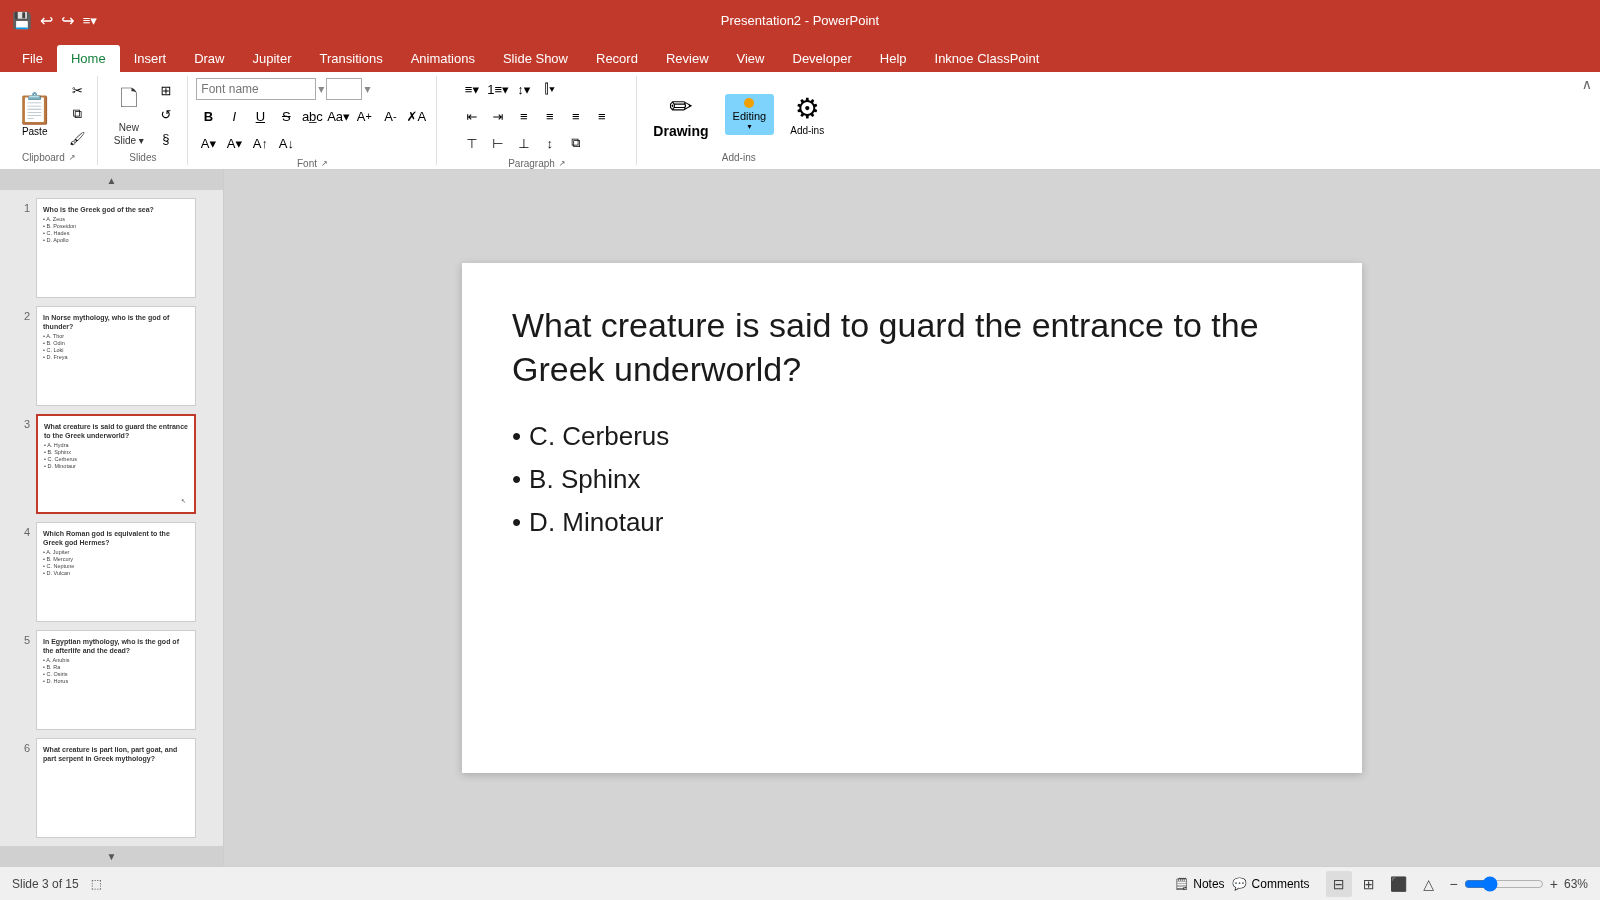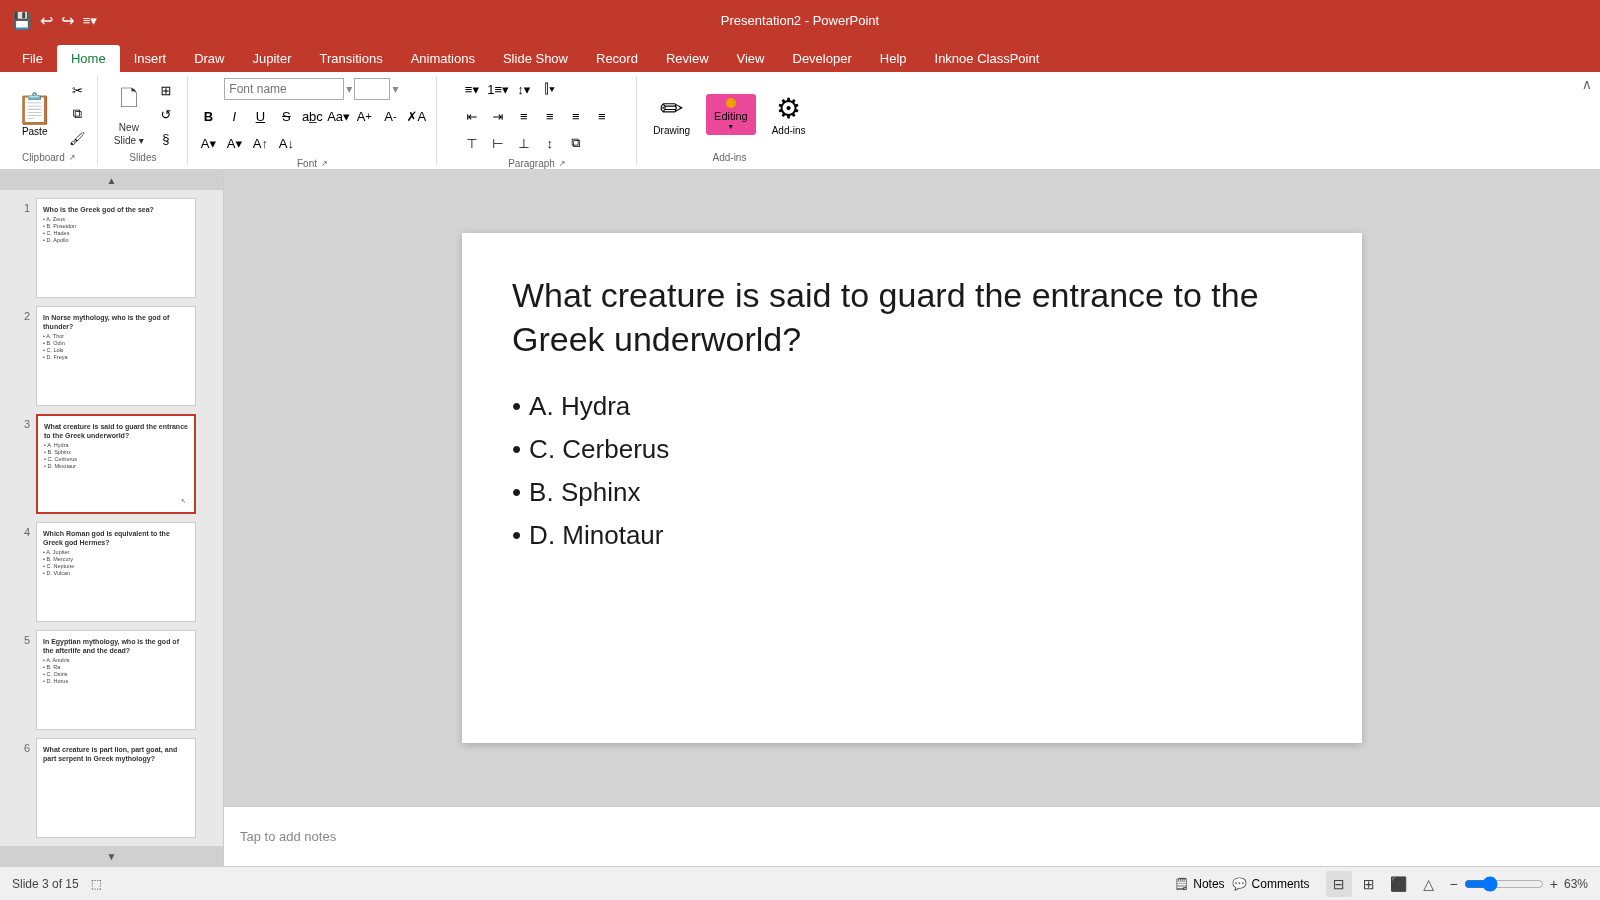--- a/index.html
+++ b/index.html
@@ -123,21 +123,20 @@
       align-items: center;
       gap: 2px;
       margin-bottom: 2px;
     }
     .font-input {
       width: 120px;
       height: 22px;
       border: 1px solid #ababab;
       font-size: 12px;
       padding: 0 4px;
-      margin-left: 28px;
     }
     .font-size-input {
       width: 36px;
       height: 22px;
       border: 1px solid #ababab;
       font-size: 12px;
       padding: 0 4px;
     }
 
     
@@ -319,21 +318,21 @@
       border-radius: 3px;
     }
 
     .editing-btn {
       display: flex;
       flex-direction: column;
       align-items: center;
       cursor: pointer;
       padding: 4px 8px;
       border-radius: 3px;
-      background: #ec4899;
+      background: #7dd3fc;
     }
 
     .orange-dot {
       width: 10px; height: 10px;
       background: #f0a000;
       border-radius: 50%;
       margin-bottom: 2px;
     }
 
     .add-ins-btn {
@@ -473,21 +472,21 @@
     <div class="ribbon-group-label">
       <span>Paragraph</span>
       <span style="font-size:8px;">↗</span>
     </div>
   </div>
 
   <div class="ribbon-group" style="min-width:180px;border-right:none;">
     <div class="ribbon-group-content" style="gap:8px;">
       <div class="drawing-btn">
         <div style="font-size:28px;">✏</div>
-        <div style="font-size:10px;">Drawing</div>
+        <div style="font-size:14px;font-weight:bold;">Drawing</div>
       </div>
       <div class="editing-btn">
         <div class="orange-dot"></div>
         <div style="font-size:11px;">Editing</div>
         <div style="font-size:8px;">▾</div>
       </div>
       <div class="add-ins-btn">
         <div style="font-size:28px;">⚙</div>
         <div style="font-size:10px;">Add-ins</div>
       </div>
@@ -571,29 +570,25 @@
 
     </div>
     <div class="scroll-btn">▼</div>
   </div>
 
   <div class="content-area">
     <div class="slide-canvas-area">
       <div class="slide-canvas">
         <div class="slide-question">What creature is said to guard the entrance to the Greek underworld?</div>
         <ul class="slide-options">
-          <li>A. Hydra</li>
           <li>C. Cerberus</li>
           <li>B. Sphinx</li>
           <li>D. Minotaur</li>
         </ul>
       </div>
-    </div>
-    <div class="notes-area">
-      <span>Tap to add notes</span>
     </div>
   </div>
 
 </div>
 
 <div class="status-bar">
   <div class="status-left">
     <span>Slide 3 of 15</span>
     <span style="cursor:pointer;">⬚</span>
   </div>

